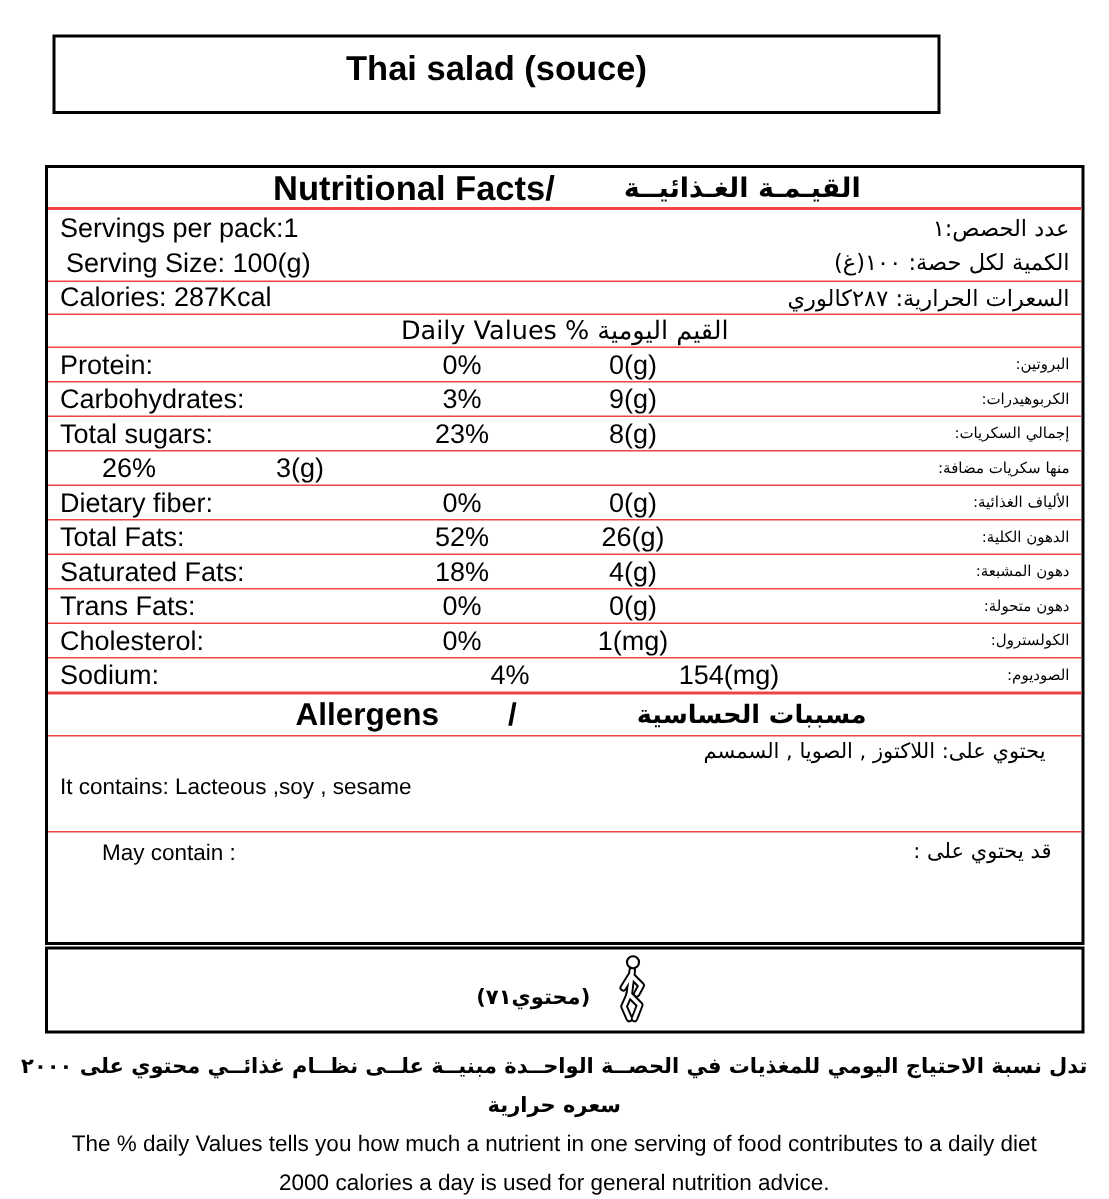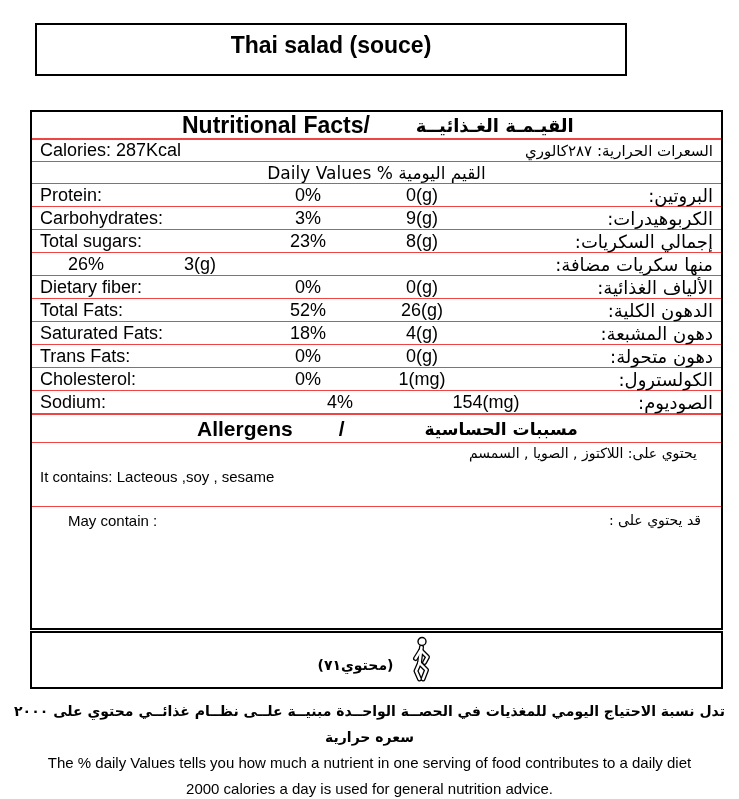--- a/index.html
+++ b/index.html
@@ -33,21 +33,21 @@
   .r-cal .arl{font-size:15px;padding-right:8px;}
 
   .r-daily{height:22px;justify-content:center;}
   .r-daily span{font-size:17px;}
 
   .r-nut{height:23px;}
   .r-nut.thick{border-bottom-width:2px;height:24px;gap:32px;}
   .c-en{font-size:18px;padding-left:8px;width:222px;box-sizing:border-box;white-space:nowrap;}
   .c-pct{font-size:18px;width:108px;text-align:center;white-space:nowrap;}
   .c-amt{font-size:18px;width:120px;text-align:center;white-space:nowrap;}
-  .c-ar{font-size:18px;flex:1;text-align:right;padding-right:8px;white-space:nowrap;}
+  .c-ar{font-size:10px;flex:1;text-align:right;padding-right:8px;white-space:nowrap;}
 
   .r-allerg{height:28px;border-bottom-width:1px;}
   .r-allerg .a-en{font-size:21px;font-weight:700;margin-left:165px;}
   .r-allerg .a-sep{font-size:21px;font-weight:700;margin-left:46px;}
   .r-allerg .a-ar{font-size:17px;font-weight:700;margin-left:80px;}
 
   .r-contains{height:64px;flex-direction:column;align-items:stretch;justify-content:flex-start;}
   .cont-ar{font-size:14px;text-align:right;padding:2px 24px 0 0;}
   .cont-en{font-size:15px;text-align:left;padding:7px 0 0 8px;}
 
@@ -78,20 +78,30 @@
     <div class="t">Thai salad (souce)</div>
   </div>
 
   <div class="facts">
 
     <div class="row r-hdr">
       <span class="h-en">Nutritional Facts/</span>
       <span class="h-ar ar" dir="rtl">القيـمـة الغـذائيــة</span>
     </div>
 
+    <div class="row r-serv">
+      <div class="sline">
+        <span class="en">Servings per pack:1</span>
+        <span class="arl ar" dir="rtl">عدد الحصص:١</span>
+      </div>
+      <div class="sline">
+        <span class="en indent">Serving Size: 100(g)</span>
+        <span class="arl ar" dir="rtl">الكمية لكل حصة: ١٠٠(غ)</span>
+      </div>
+    </div>
 
     <div class="row r-cal">
       <span class="en">Calories: 287Kcal</span>
       <span class="arl ar" dir="rtl">السعرات الحرارية: ٢٨٧كالوري</span>
     </div>
 
     <div class="row r-daily">
       <span class="ar">Daily Values % القيم اليومية</span>
     </div>
 

